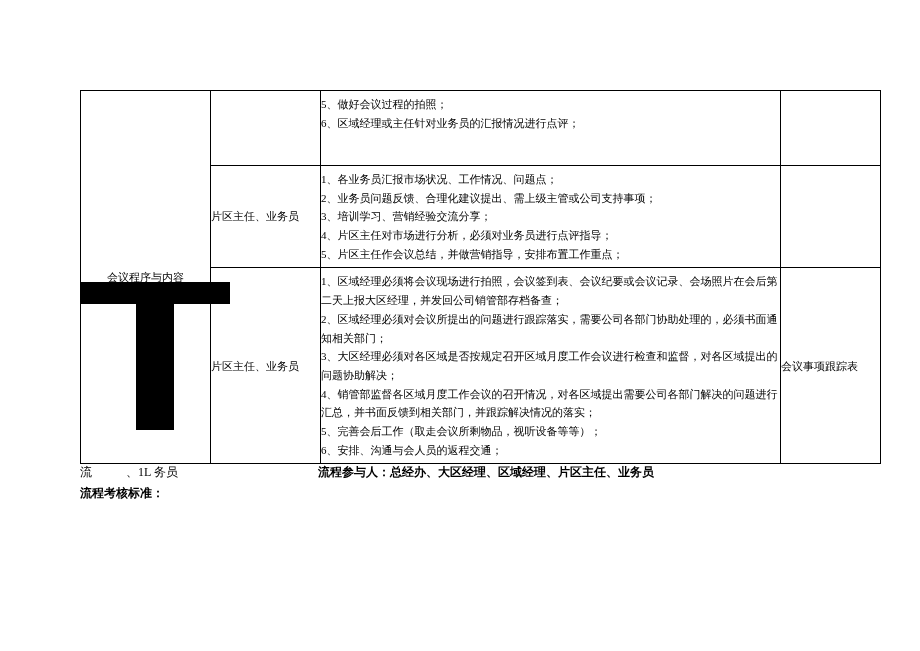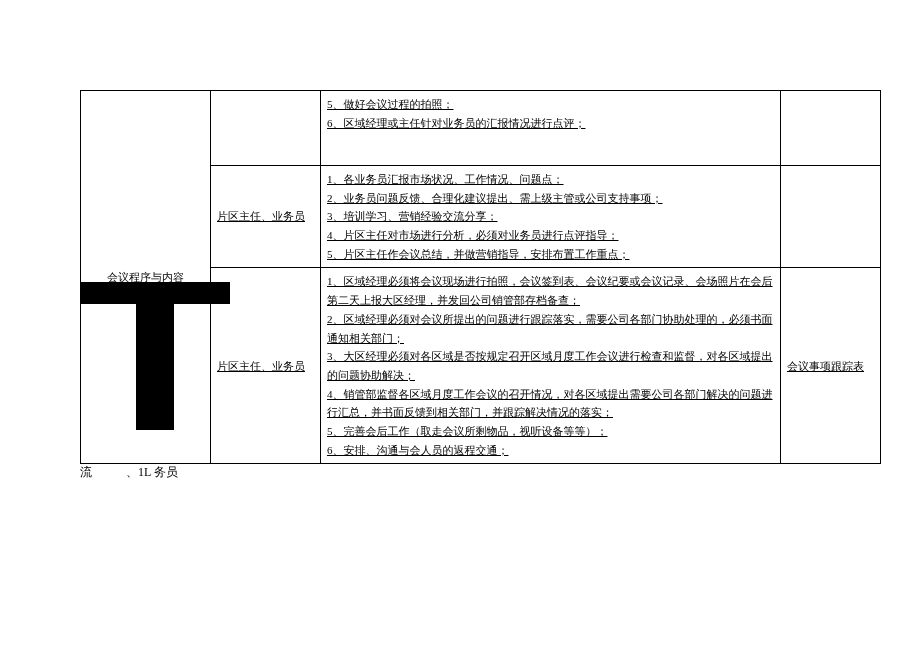--- a/index.html
+++ b/index.html
@@ -18,24 +18,23 @@
     top: 90px;
     width: 800px;
   }
   table.main {
     border-collapse: collapse;
     width: 100%;
     table-layout: fixed;
   }
   table.main td {
     border: 1px solid #000;
-    padding: 4px 6px;
+    padding: 4px 0;
     vertical-align: middle;
     line-height: 1.7;
-    text-decoration: underline;
   }
   .col1 { width: 130px; text-align: center; }
   .col2 { width: 110px; text-align: left; }
   .col3 { width: 460px; text-align: left; }
   .col4 { width: 100px; text-align: left; }
   .row1 .col3 { height: 75px; vertical-align: top; }
   .row2 .col3 { height: 100px; vertical-align: top; }
   .row3 .col3 { height: 145px; vertical-align: top; }
 
   
@@ -105,14 +104,18 @@
 
 <div class="t-shape">
   <div class="t-bar"></div>
   <div class="t-stem"></div>
 </div>
 
 <div class="footer">
   <div class="line1">
     <span class="left">流</span>
     <span class="mid">、1L 务员</span>
+    <span class="right">
+      <span class="bold">流程参与人：</span><span>总经办、大区经理、区域经理、片区主任、业务员</span>
+    </span>
   </div>
+  <div class="line2">流程考核标准：</div>
 </div>
 
 </body></html>

